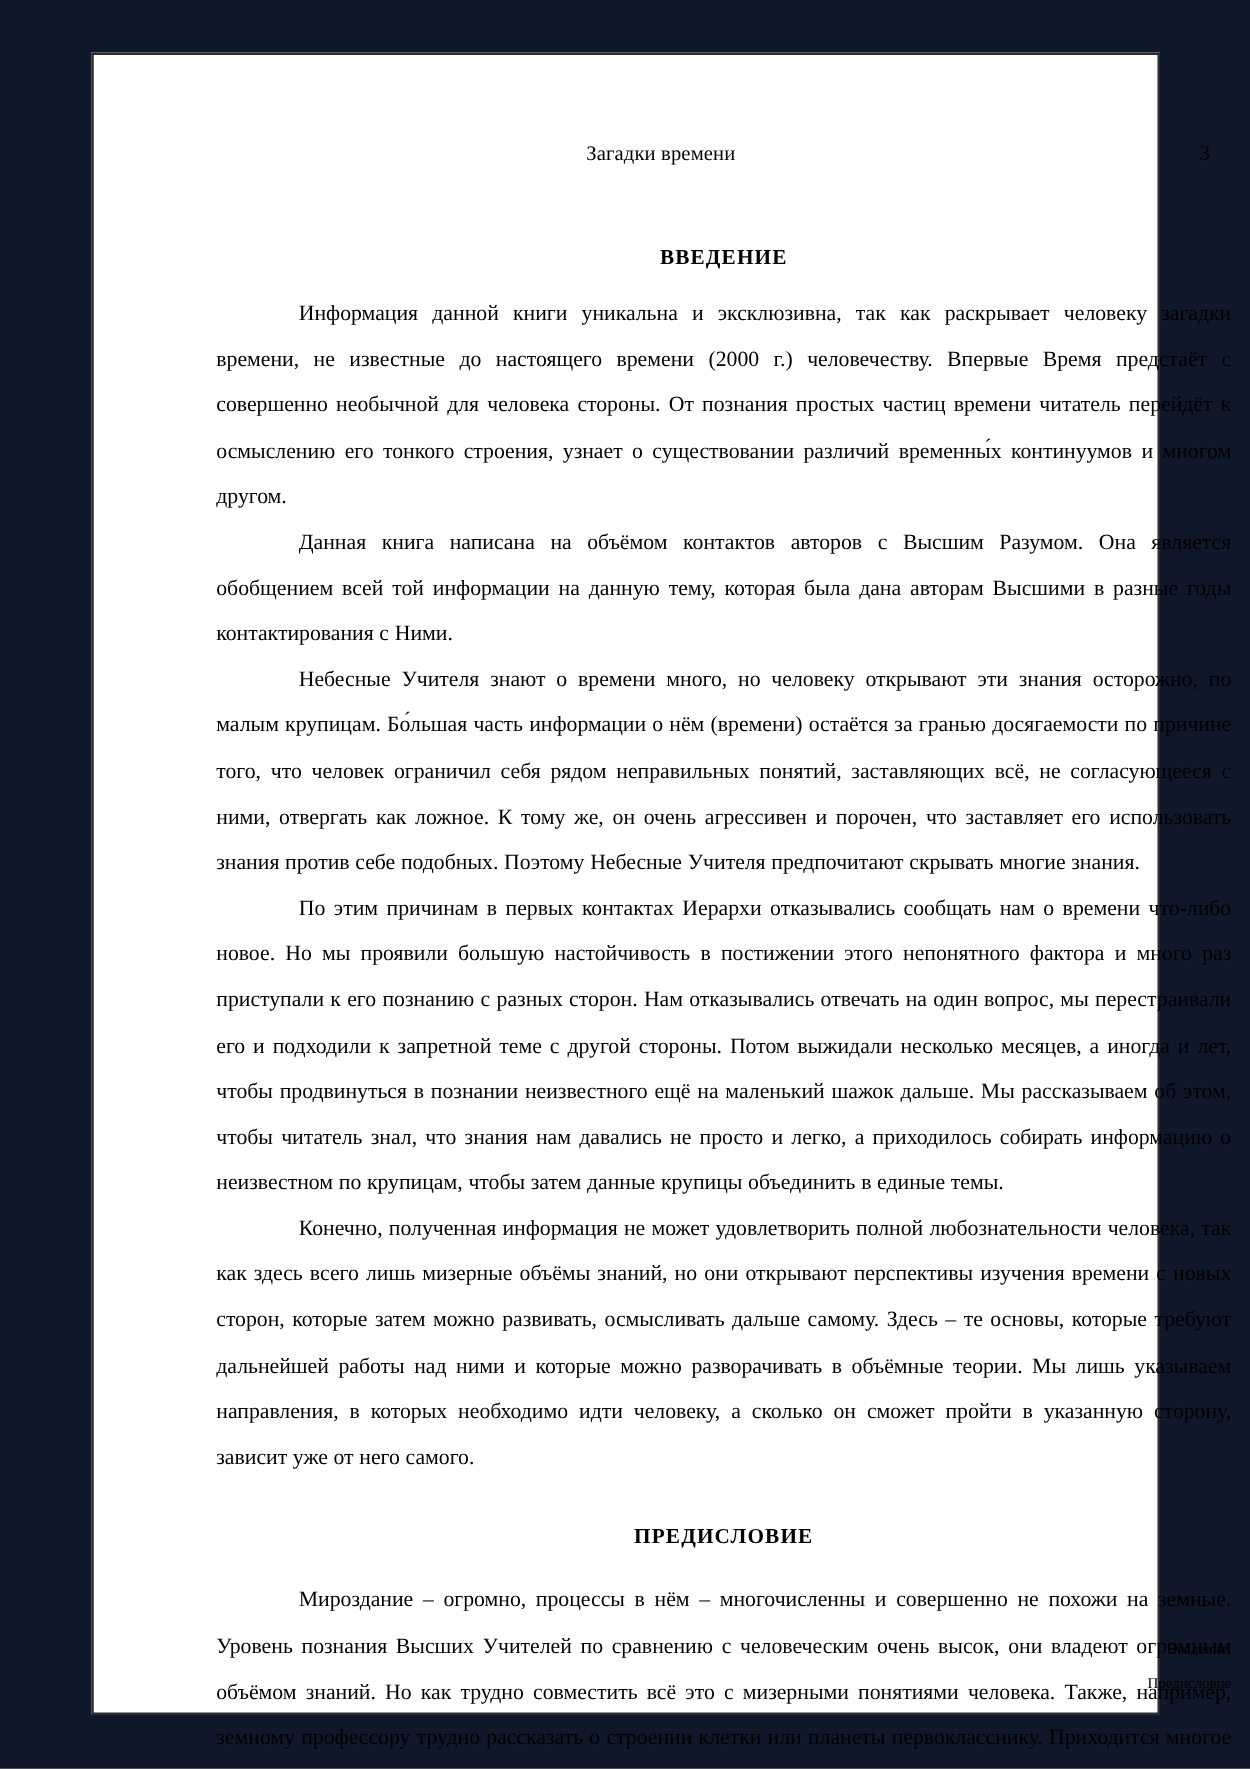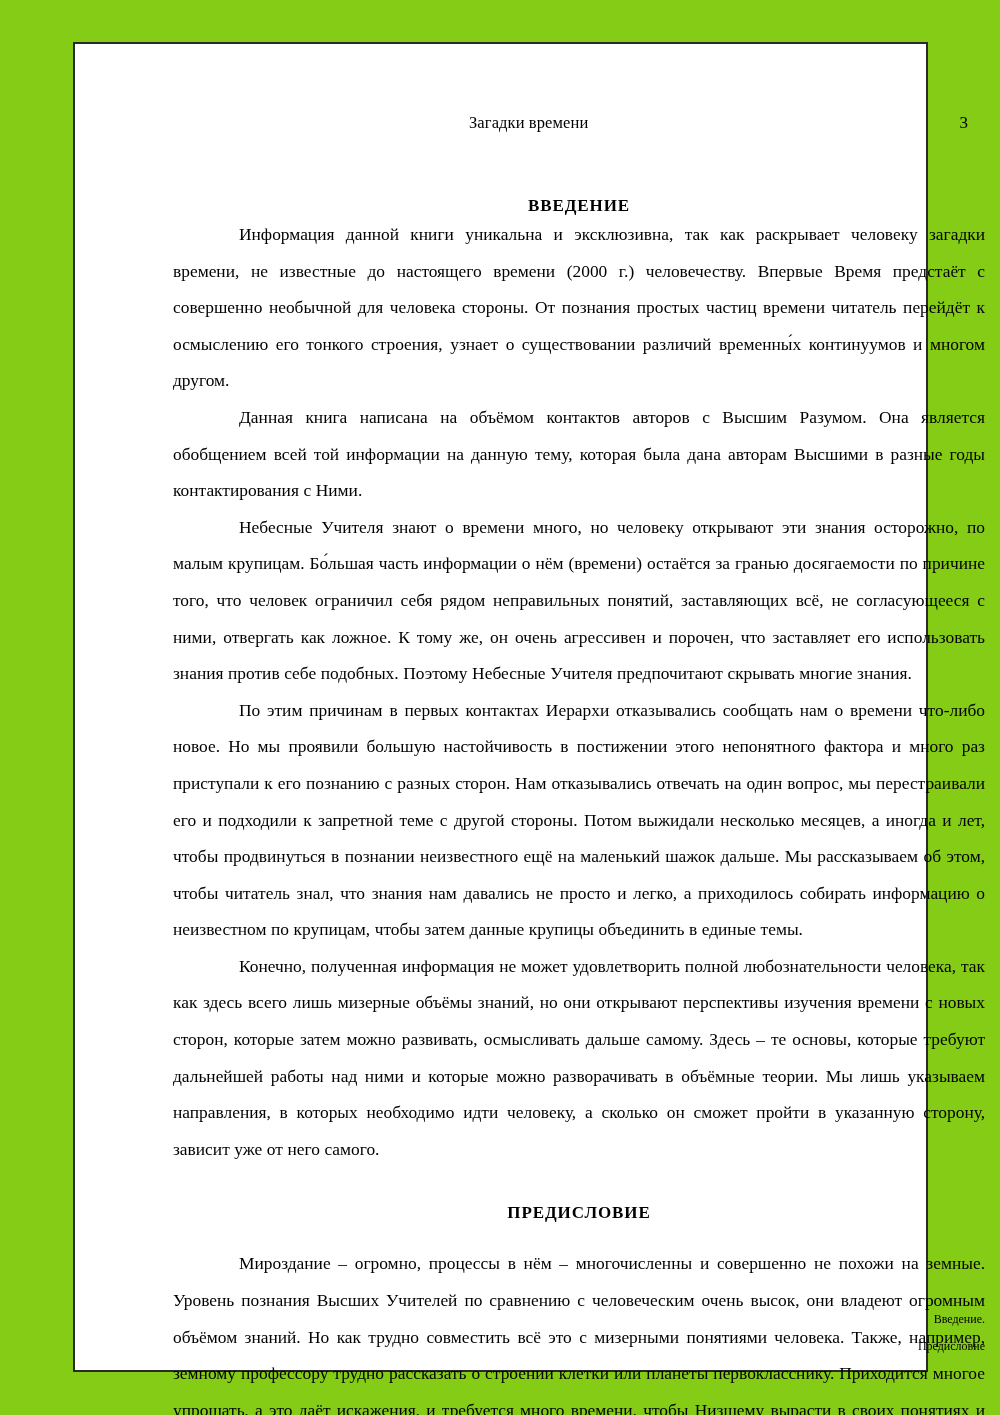--- a/index.html
+++ b/index.html
@@ -14,21 +14,21 @@
     color: #000000;
     overflow: hidden;
   }
 
   .page-sheet {
     position: absolute;
     left: 0;
     top: 0;
     width: 1000px;
     height: 1415px;
-    background: #84cc16;
+    background: #0f172a;
   }
 
   
   .page-frame {
     position: absolute;
     left: 73px;
     top: 42px;
     width: 855px;
     height: 1330px;
     border: 2px solid #2b2b2b;
@@ -68,21 +68,21 @@
   
   .section-heading {
     text-align: center;
     font-weight: bold;
     font-size: 17px;
     letter-spacing: 0.9px;
     margin: 0;
   }
   .heading-vvedenie {
     margin-top: 50px;
-    margin-bottom: 0;
+    margin-bottom: 16px;
   }
   .heading-predislovie {
     margin-top: 36px;
     margin-bottom: 0;
   }
 
   
   .body-block {
   }
   .body-block.after-predislovie {

